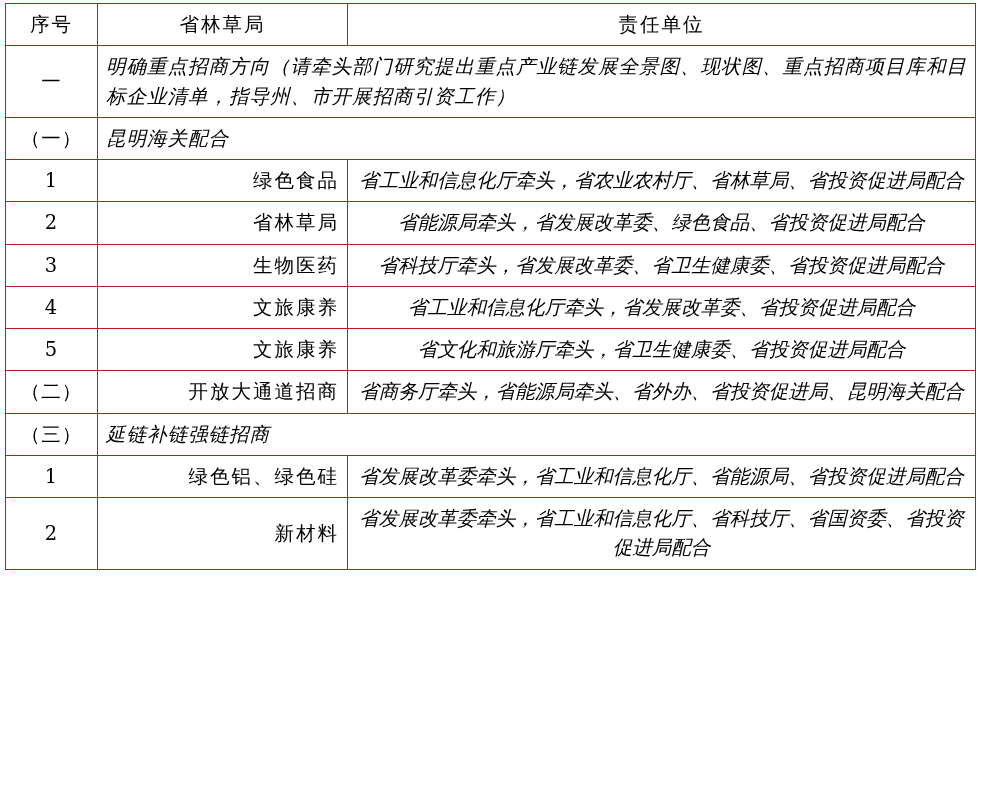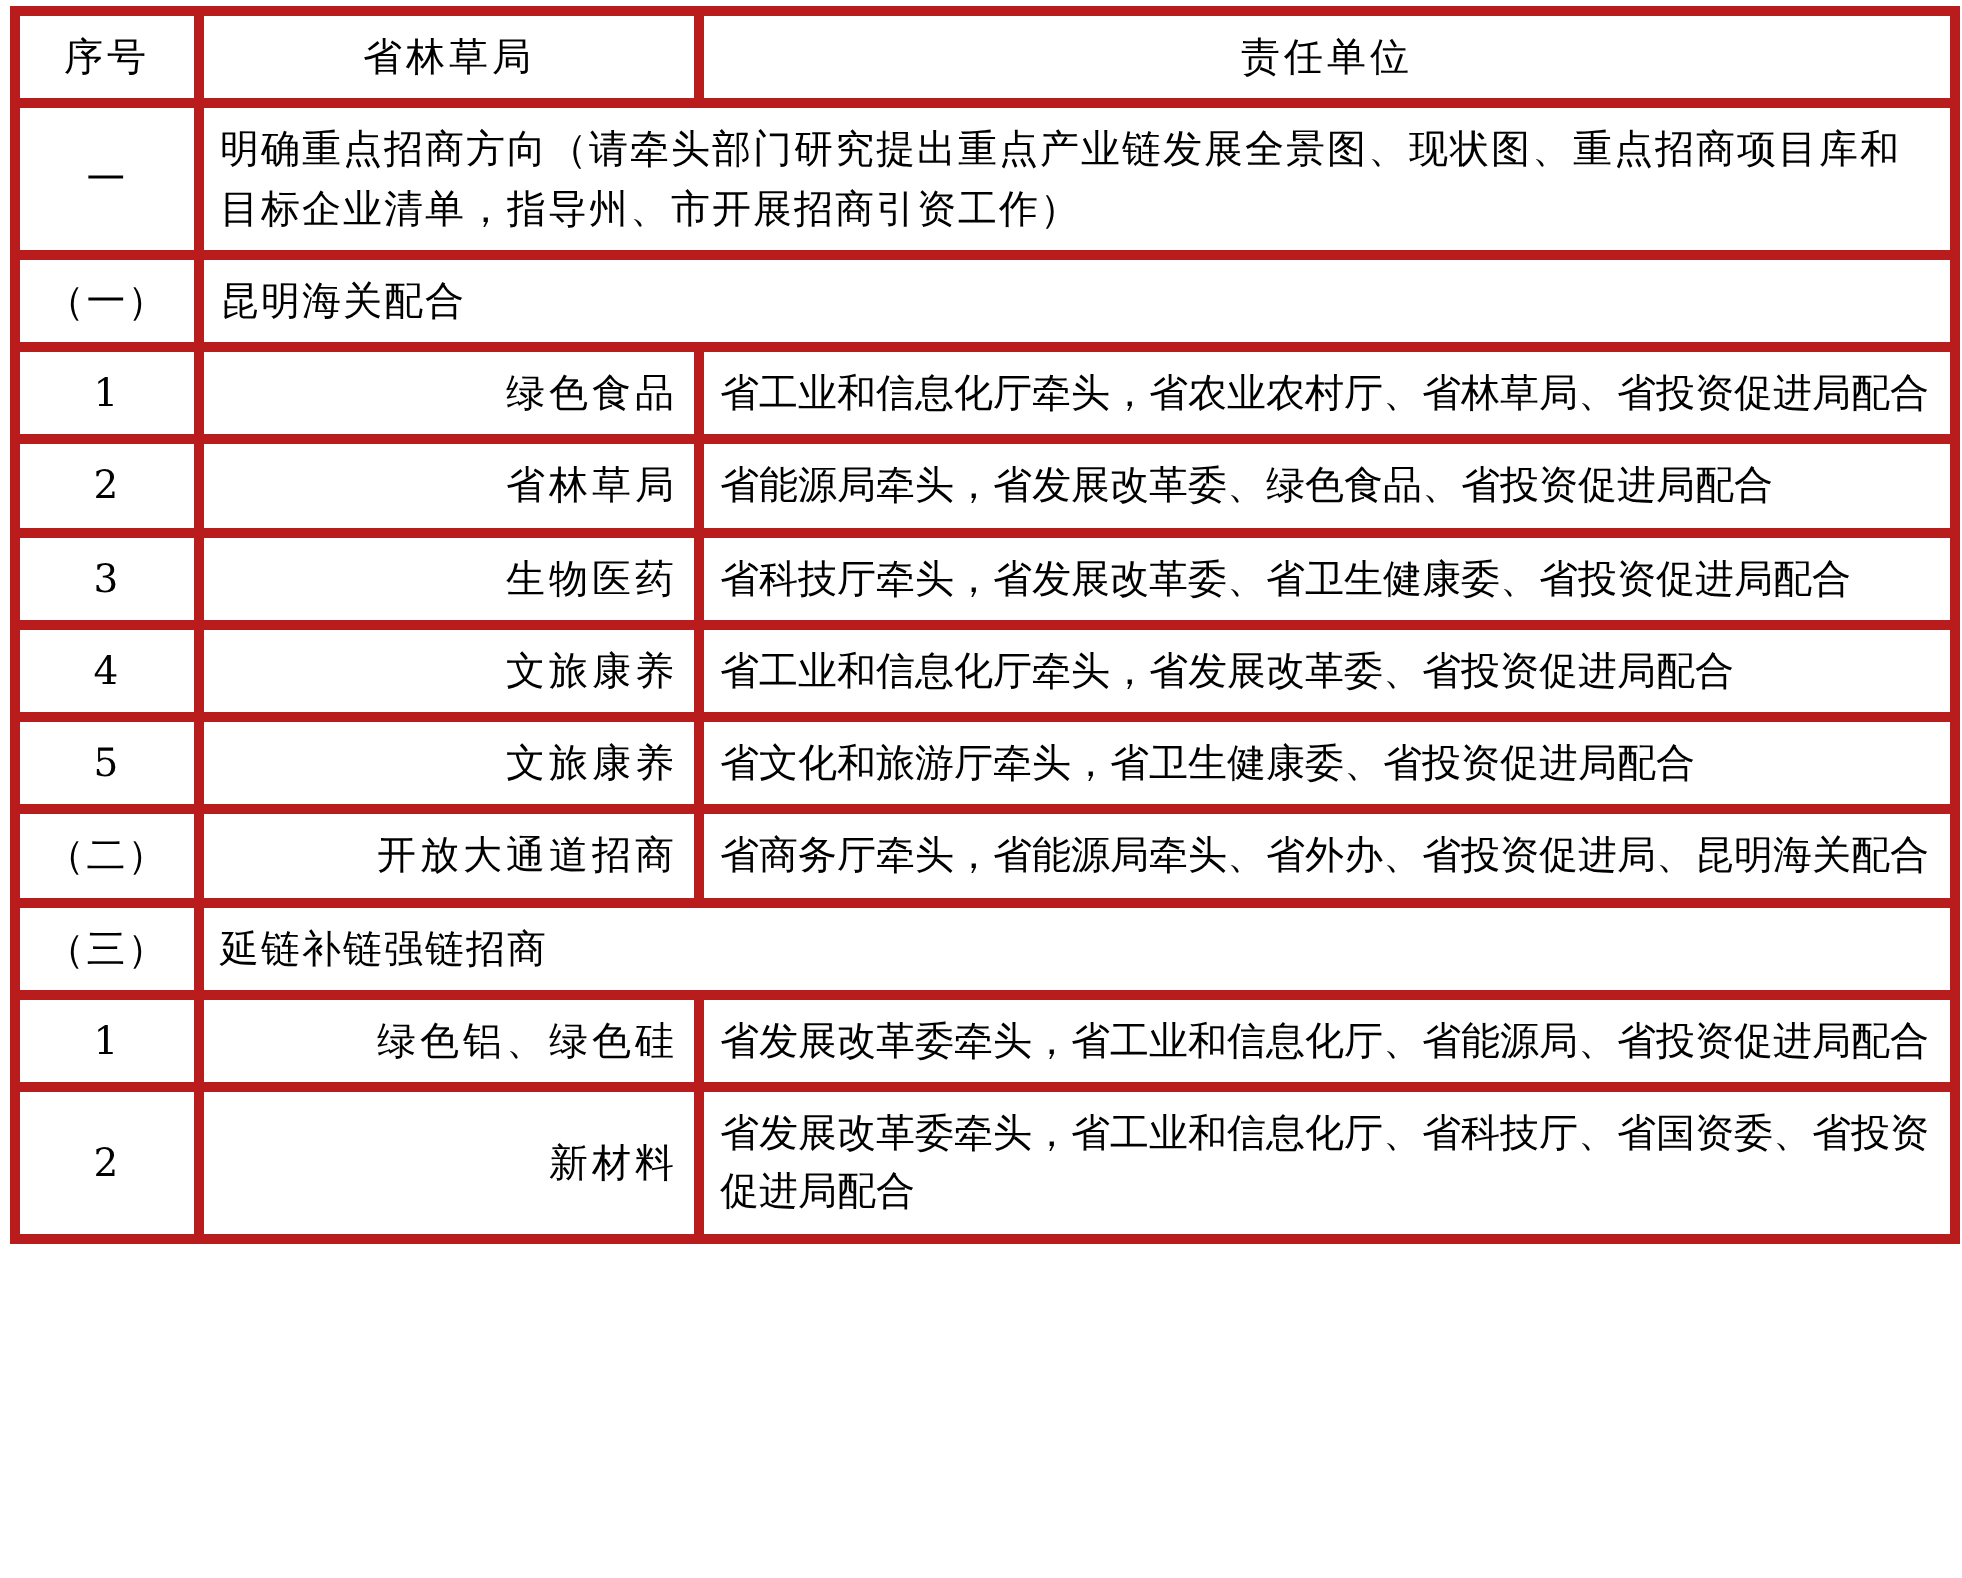--- a/index.html
+++ b/index.html
@@ -14,21 +14,21 @@
     color: #000000;
     overflow: hidden;
   }
   .doc-table {
     border-collapse: collapse;
     width: 970px;
     margin: 3px 0 0 5px;
     table-layout: fixed;
   }
   .doc-table td, .doc-table th {
-    border: 5px solid #b91c1c;
+    border: 1px solid #b91c1c;
     vertical-align: middle;
     padding: 6px 8px;
     font-size: 19.5px;
     line-height: 1.5;
     font-weight: normal;
   }
   col.c-num   { width: 92px; }
   col.c-task  { width: 250px; }
   col.c-unit  { width: 628px; }
 
@@ -41,28 +41,30 @@
   }
   .num-cell {
     text-align: center;
     letter-spacing: 1px;
   }
   .center-cell {
     text-align: right;
     letter-spacing: 2px;
   }
   .left-cell {
-    text-align: left;
+    text-align: center;
+    font-style: italic;
   }
   .bold {
     font-weight: bold;
   }
   .span-cell {
     text-align: left;
     letter-spacing: 1px;
+    font-style: italic;
   }
 </style>
 </head>
 <body>
 
 <table class="doc-table">
   <colgroup>
     <col class="c-num">
     <col class="c-task">
     <col class="c-unit">

